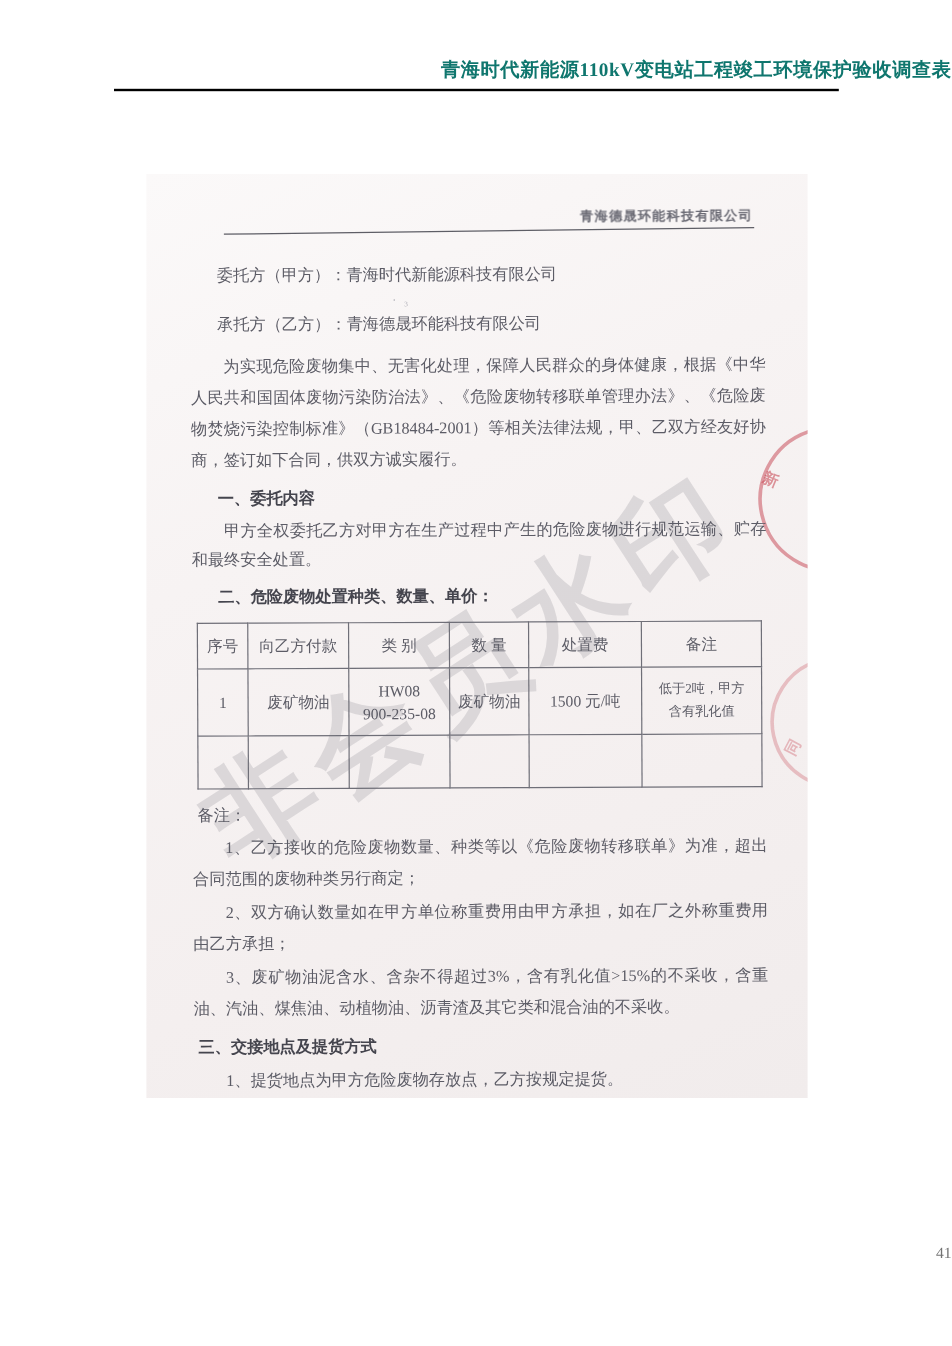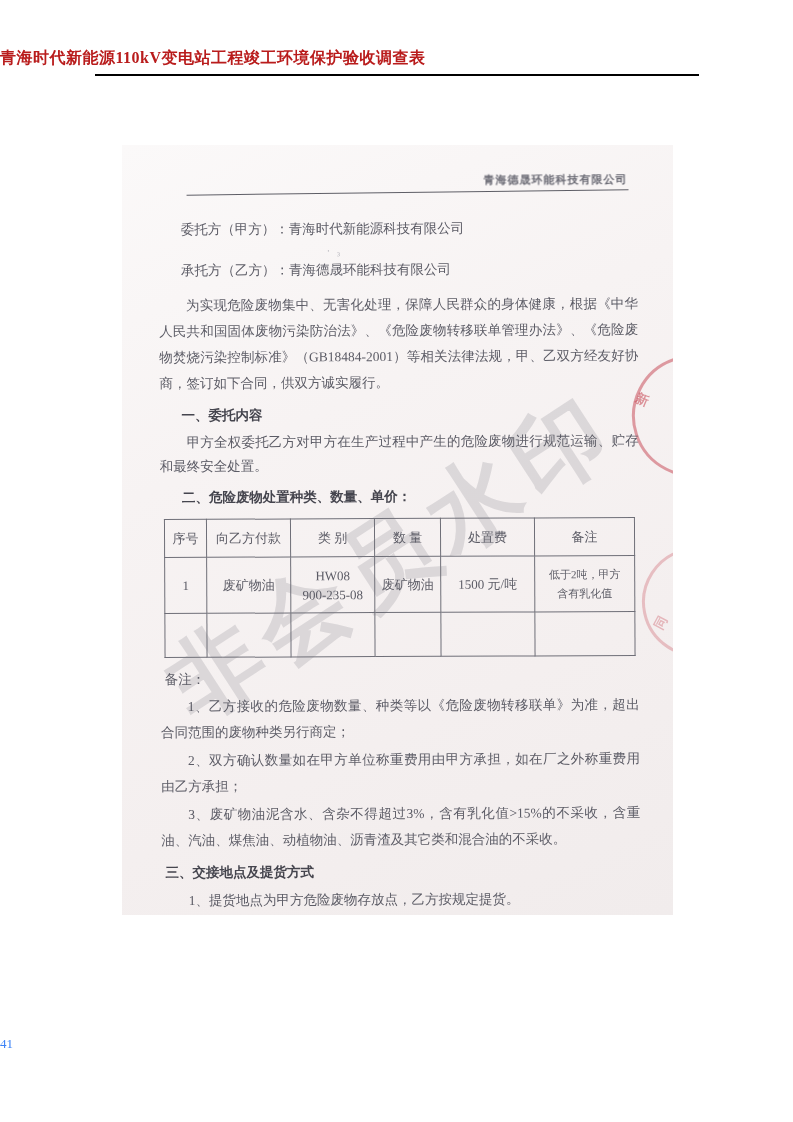--- a/index.html
+++ b/index.html
@@ -6,21 +6,21 @@
   .page{
     position:relative;
     width:793px;height:1122px;
     background:#ffffff;
     font-family:"Liberation Serif","DejaVu Serif",serif;
     overflow:hidden;
   }
   
   .report-title{
     position:absolute;top:48px;left:0;width:100%;
-    text-align:left;font-weight:bold;font-size:16px;color:#b91c1c;
+    text-align:right;font-weight:bold;font-size:16px;color:#0f766e;
     letter-spacing:0.5px;
   }
   .report-rule{
     position:absolute;top:74px;left:95px;width:604px;
     border-top:2px solid #000;height:0;
   }
   
   .scan{
     position:absolute;left:122px;top:145px;width:551px;height:770px;
     background:linear-gradient(155deg,#fbf9f9 0%,#f7f3f3 35%,#f4efef 70%,#f1ecec 100%);
@@ -101,21 +101,21 @@
   .stamp .seal-char{
     position:absolute;left:8px;top:18px;
     font-size:13px;color:rgba(201,80,92,0.6);font-weight:bold;
     transform:rotate(40deg);
   }
   .stamp-lower .seal-char{left:6px;top:56px;transform:rotate(-50deg);
     color:rgba(201,80,92,0.48);}
   
   .footer-pagenum{
     position:absolute;top:1036px;left:0;width:100%;
-    text-align:left;font-size:13px;color:#3b82f6;
+    text-align:right;font-size:13px;color:#737373;
   }
 </style>
 </head>
 <body>
 
 <div class="page">
 
   <div class="report-title">青海时代新能源110kV变电站工程竣工环境保护验收调查表</div>
   <div class="report-rule"></div>
 

